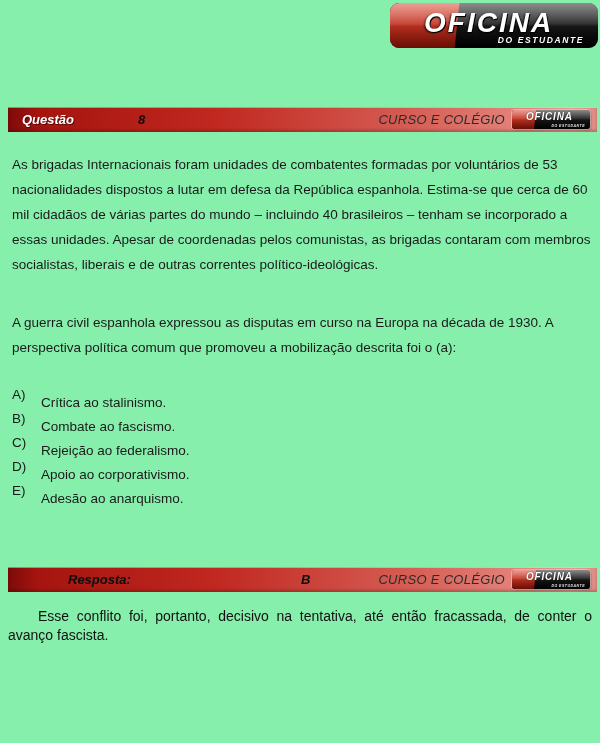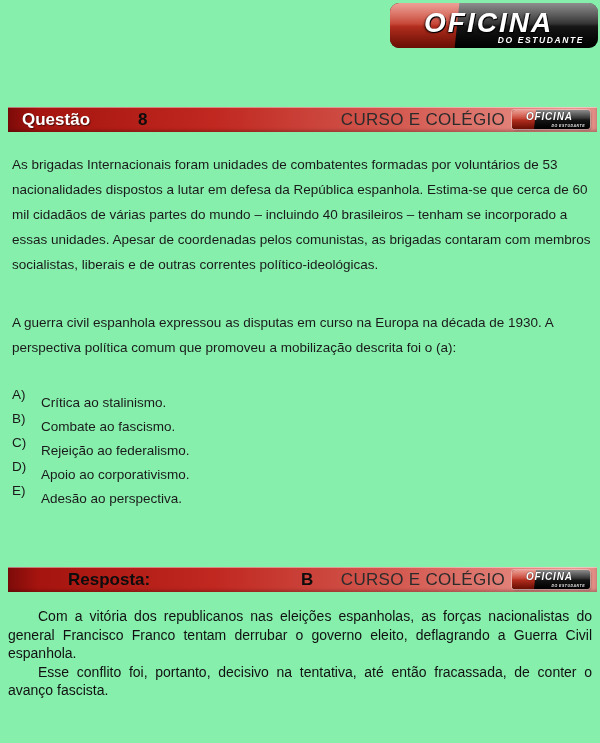--- a/index.html
+++ b/index.html
@@ -68,21 +68,21 @@
     left: 8px;
     width: 589px;
     height: 25px;
     background: linear-gradient(to right,
       #7d0b09 0%, #a5140f 5%, #c02820 35%, #d55d54 68%, #e9968e 96%, #e08c84 100%);
     box-shadow: inset 0 1px 0 rgba(255,255,255,0.45), inset 0 -2px 3px rgba(0,0,0,0.22);
   }
   .bar-questao { top: 107px; }
   .bar-resposta { top: 567px; }
 
-  .bar span { position: absolute; line-height: 25px; font-size: 17px; white-space: nowrap; }
+  .bar span { position: absolute; line-height: 25px; font-size: 13px; white-space: nowrap; font-style: italic; }
   .q-label   { left: 14px;  color: #ffffff; font-weight: bold; text-shadow: 1px 1px 1px rgba(0,0,0,0.55); }
   .q-number  { left: 130px; color: #0d0d0d; font-weight: bold; }
   .r-label   { left: 60px;  color: #0d0d0d; font-weight: bold; }
   .r-letter  { left: 293px; color: #0d0d0d; font-weight: bold; }
   .bar-brand { right: 92px; color: #2b2b2b; letter-spacing: 0.3px; }
 
   
   .logo-mini {
     position: absolute;
     right: 7px; top: 3px;
@@ -213,34 +213,33 @@
     <div class="option-row">
       <span class="option-letter">C)</span>
       <span class="option-text">Rejeição ao federalismo.</span>
     </div>
     <div class="option-row">
       <span class="option-letter">D)</span>
       <span class="option-text">Apoio ao corporativismo.</span>
     </div>
     <div class="option-row">
       <span class="option-letter">E)</span>
-      <span class="option-text">Adesão ao perspectiva.</span>
+      <span class="option-text">Adesão ao anarquismo.</span>
     </div>
   </div>
 
   <div class="bar bar-resposta">
     <span class="r-label">Resposta:</span>
     <span class="r-letter">B</span>
     <span class="bar-brand">CURSO E COLÉGIO</span>
     <div class="logo-mini">
       <div class="red-panel"></div>
       <div class="gloss"></div>
       <div class="logo-word">OFICINA</div>
       <div class="logo-sub">DO ESTUDANTE</div>
     </div>
   </div>
 
   <div class="explanation">
-    <p>Com a vitória dos republicanos nas eleições espanholas, as forças nacionalistas do general Francisco Franco tentam derrubar o governo eleito, deflagrando a Guerra Civil espanhola.</p>
     <p>Esse conflito foi, portanto, decisivo na tentativa, até então fracassada, de conter o avanço fascista.</p>
   </div>
 
 </div>
 
 </body></html>

